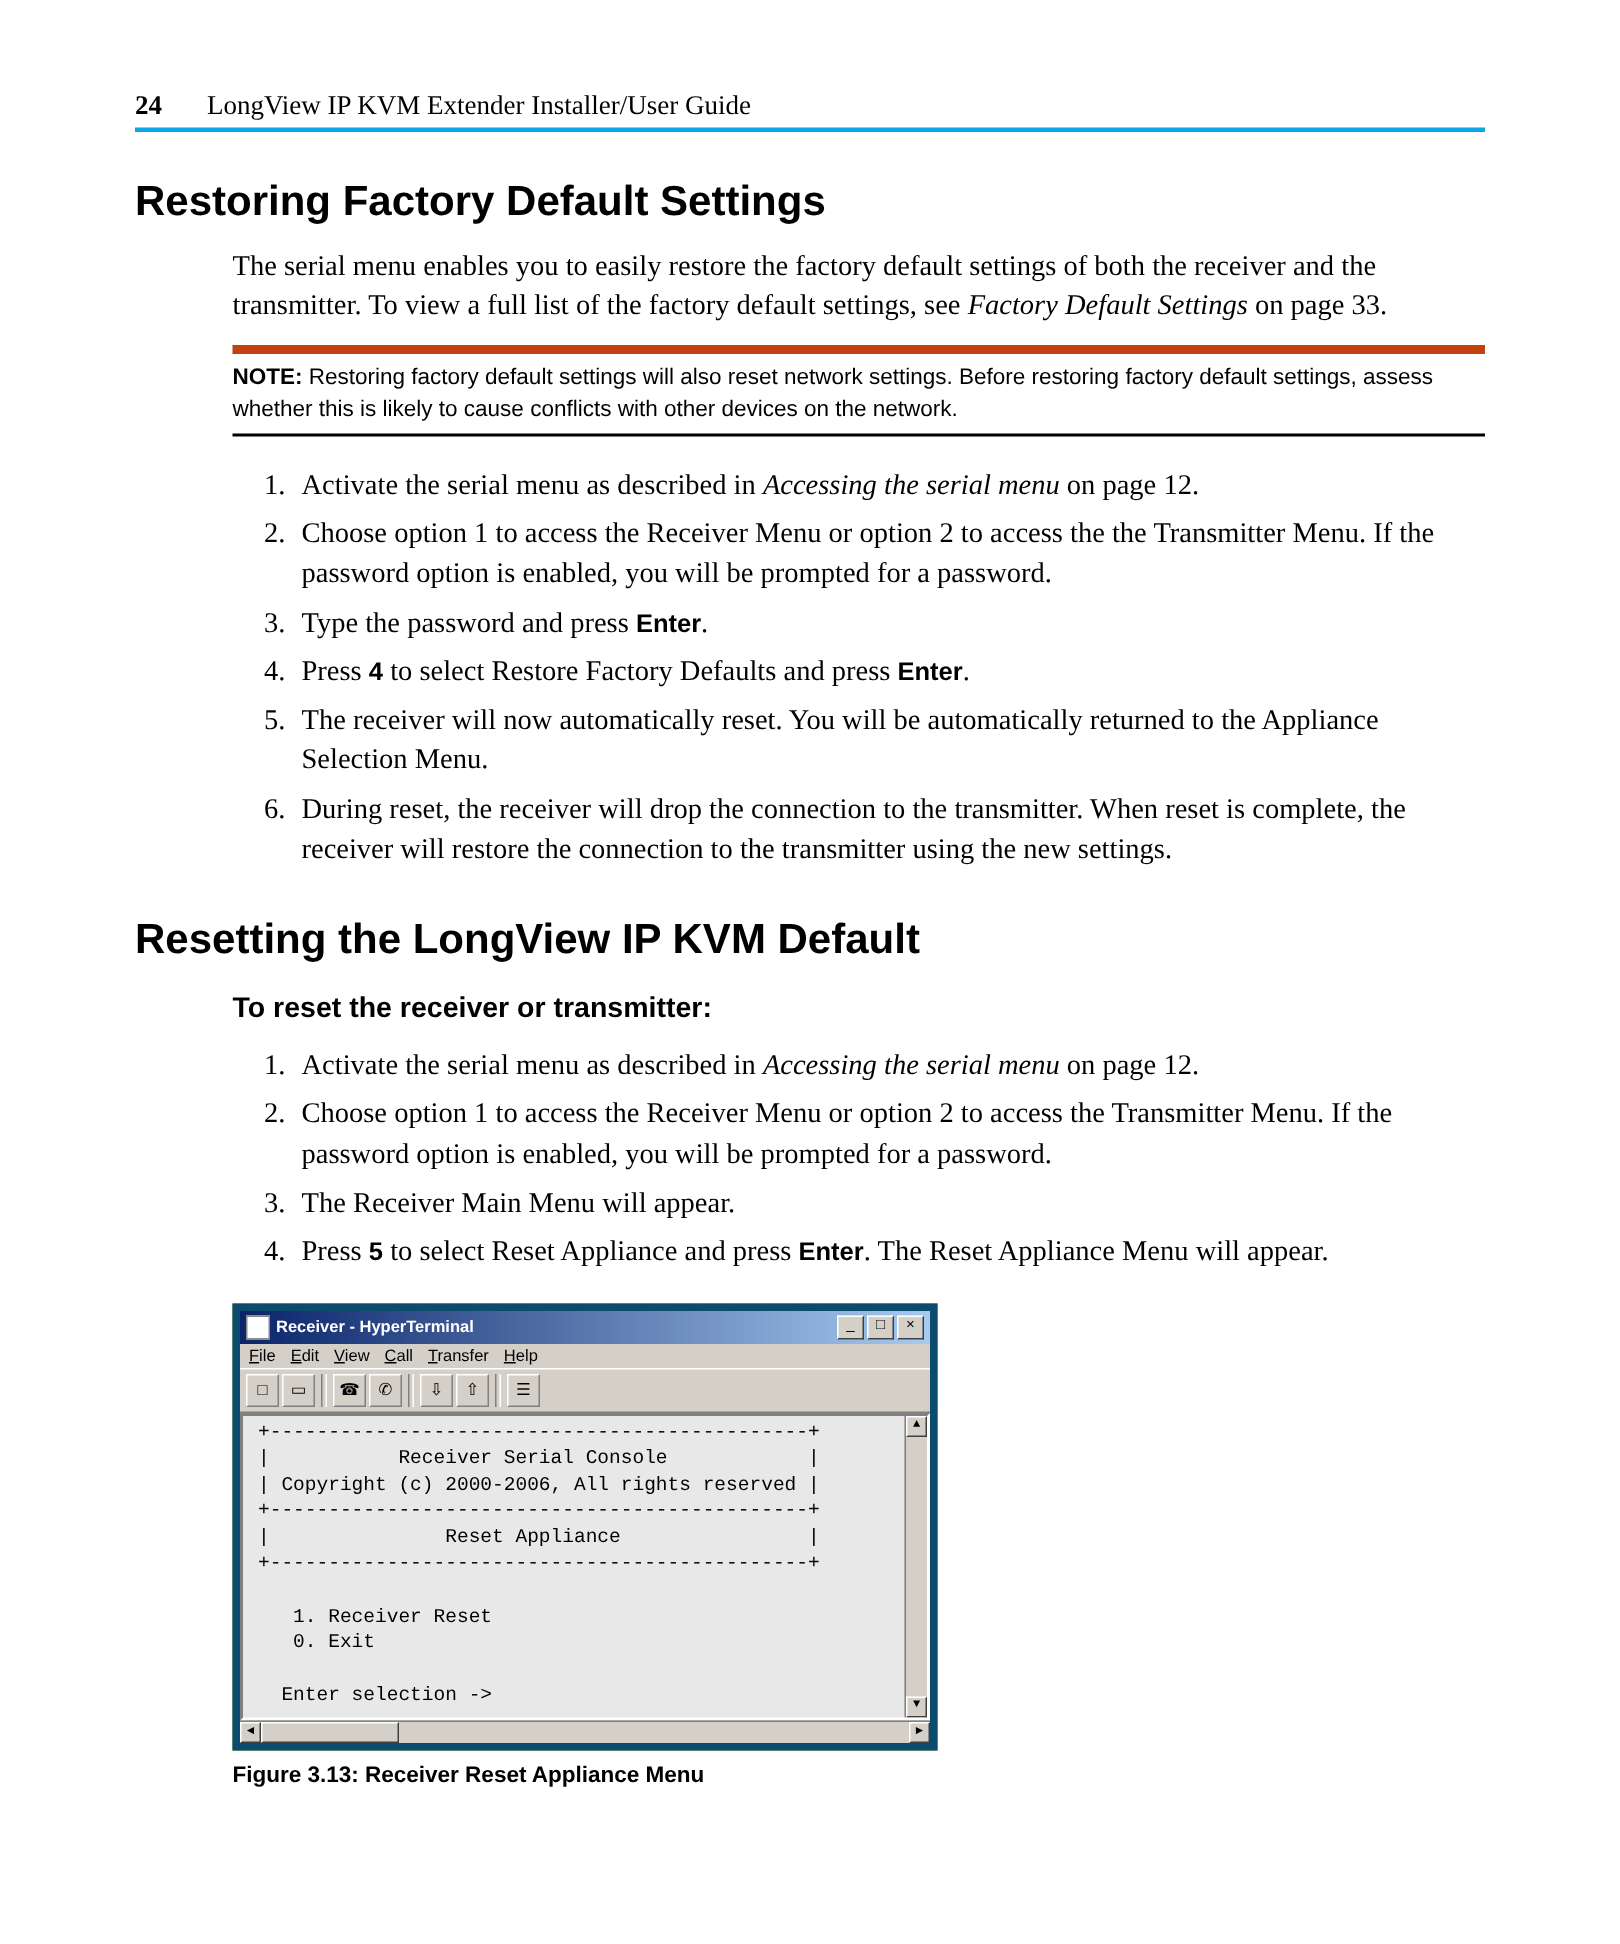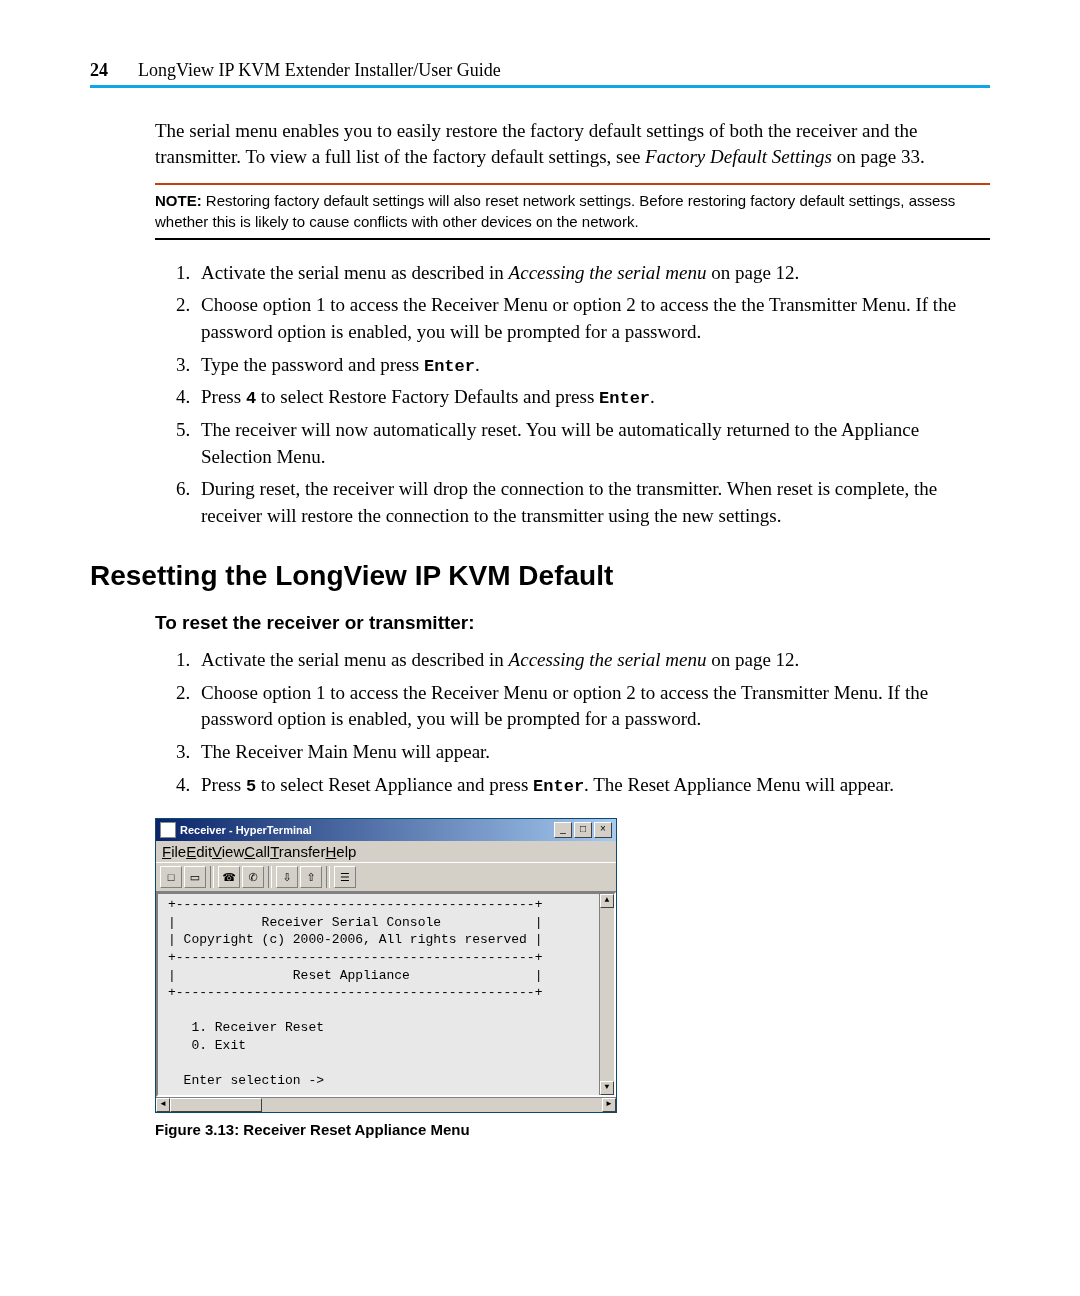--- a/index.html
+++ b/index.html
@@ -39,21 +39,21 @@
   .body-text {
     margin-left: 65px;
     font-size: 19px;
     line-height: 1.35;
   }
   .para {
     margin: 0 0 14px 0;
   }
   .italic { font-style: italic; }
   .note-box {
-    border-top: 2px solid #c2410c;
+    border-top: 6px solid #c2410c;
     border-bottom: 2px solid #000;
     padding: 6px 0;
     margin: 10px 0 20px 0;
     font-family: Arial, Helvetica, sans-serif;
     font-size: 15px;
     line-height: 1.35;
   }
   .note-label { font-weight: bold; }
   h3.proc {
     font-family: Arial, Helvetica, sans-serif;
@@ -65,31 +65,31 @@
     margin: 0 0 20px 0;
     padding-left: 40px;
     font-size: 19px;
     line-height: 1.4;
   }
   ol.steps li {
     margin-bottom: 6px;
     padding-left: 6px;
   }
   .sans-bold {
-    font-family: Liberation Mono, monospace;
+    font-family: Liberation Sans, sans-serif;
     font-weight: bold;
     font-size: 17px;
   }
   .figure-wrap {
     margin-left: 65px;
     margin-top: 10px;
   }
   .ht-window {
     width: 460px;
-    border: 1px solid #0c4a6e;
+    border: 5px solid #0c4a6e;
     font-family: Tahoma, Arial, sans-serif;
     font-size: 11px;
     background: #4d7c0f;
   }
   .titlebar {
     background: linear-gradient(to right, #0a246a, #a6caf0);
     color: #fff;
     display: flex;
     align-items: center;
     padding: 2px 4px;
@@ -118,22 +118,23 @@
     border-right-color: #404040;
     border-bottom-color: #404040;
     font-size: 10px;
     line-height: 12px;
     text-align: center;
     color: #000;
   }
   .menubar {
     background: #d4d0c8;
     padding: 2px 6px;
-    font-size: 15px;
-    display: flex;
+    font-size: 11px;
+    display: flex;
+    gap: 10px;
   }
   .menubar span { cursor: default; }
   .menubar .ul { text-decoration: underline; }
   .toolbar {
     background: #d4d0c8;
     padding: 3px 4px;
     display: flex;
     gap: 2px;
     border-top: 1px solid #fff;
     border-bottom: 1px solid #808080;
@@ -232,20 +233,21 @@
 </head>
 <body>
 
 <div class="page">
 
   <div class="header-line">
     <span class="page-number">24</span>
     <span class="doc-title">LongView IP KVM Extender Installer/User Guide</span>
   </div>
 
+  <h1>Restoring Factory Default Settings</h1>
 
   <div class="body-text">
     <p class="para">
       <span>The serial menu enables you to easily restore the factory default settings of both the receiver and the transmitter. To view a full list of the factory default settings, see </span><span class="italic">Factory Default Settings</span><span> on page 33.</span>
     </p>
 
     <div class="note-box">
       <span class="note-label">NOTE:</span><span> Restoring factory default settings will also reset network settings. Before restoring factory default settings, assess whether this is likely to cause conflicts with other devices on the network.</span>
     </div>
 

